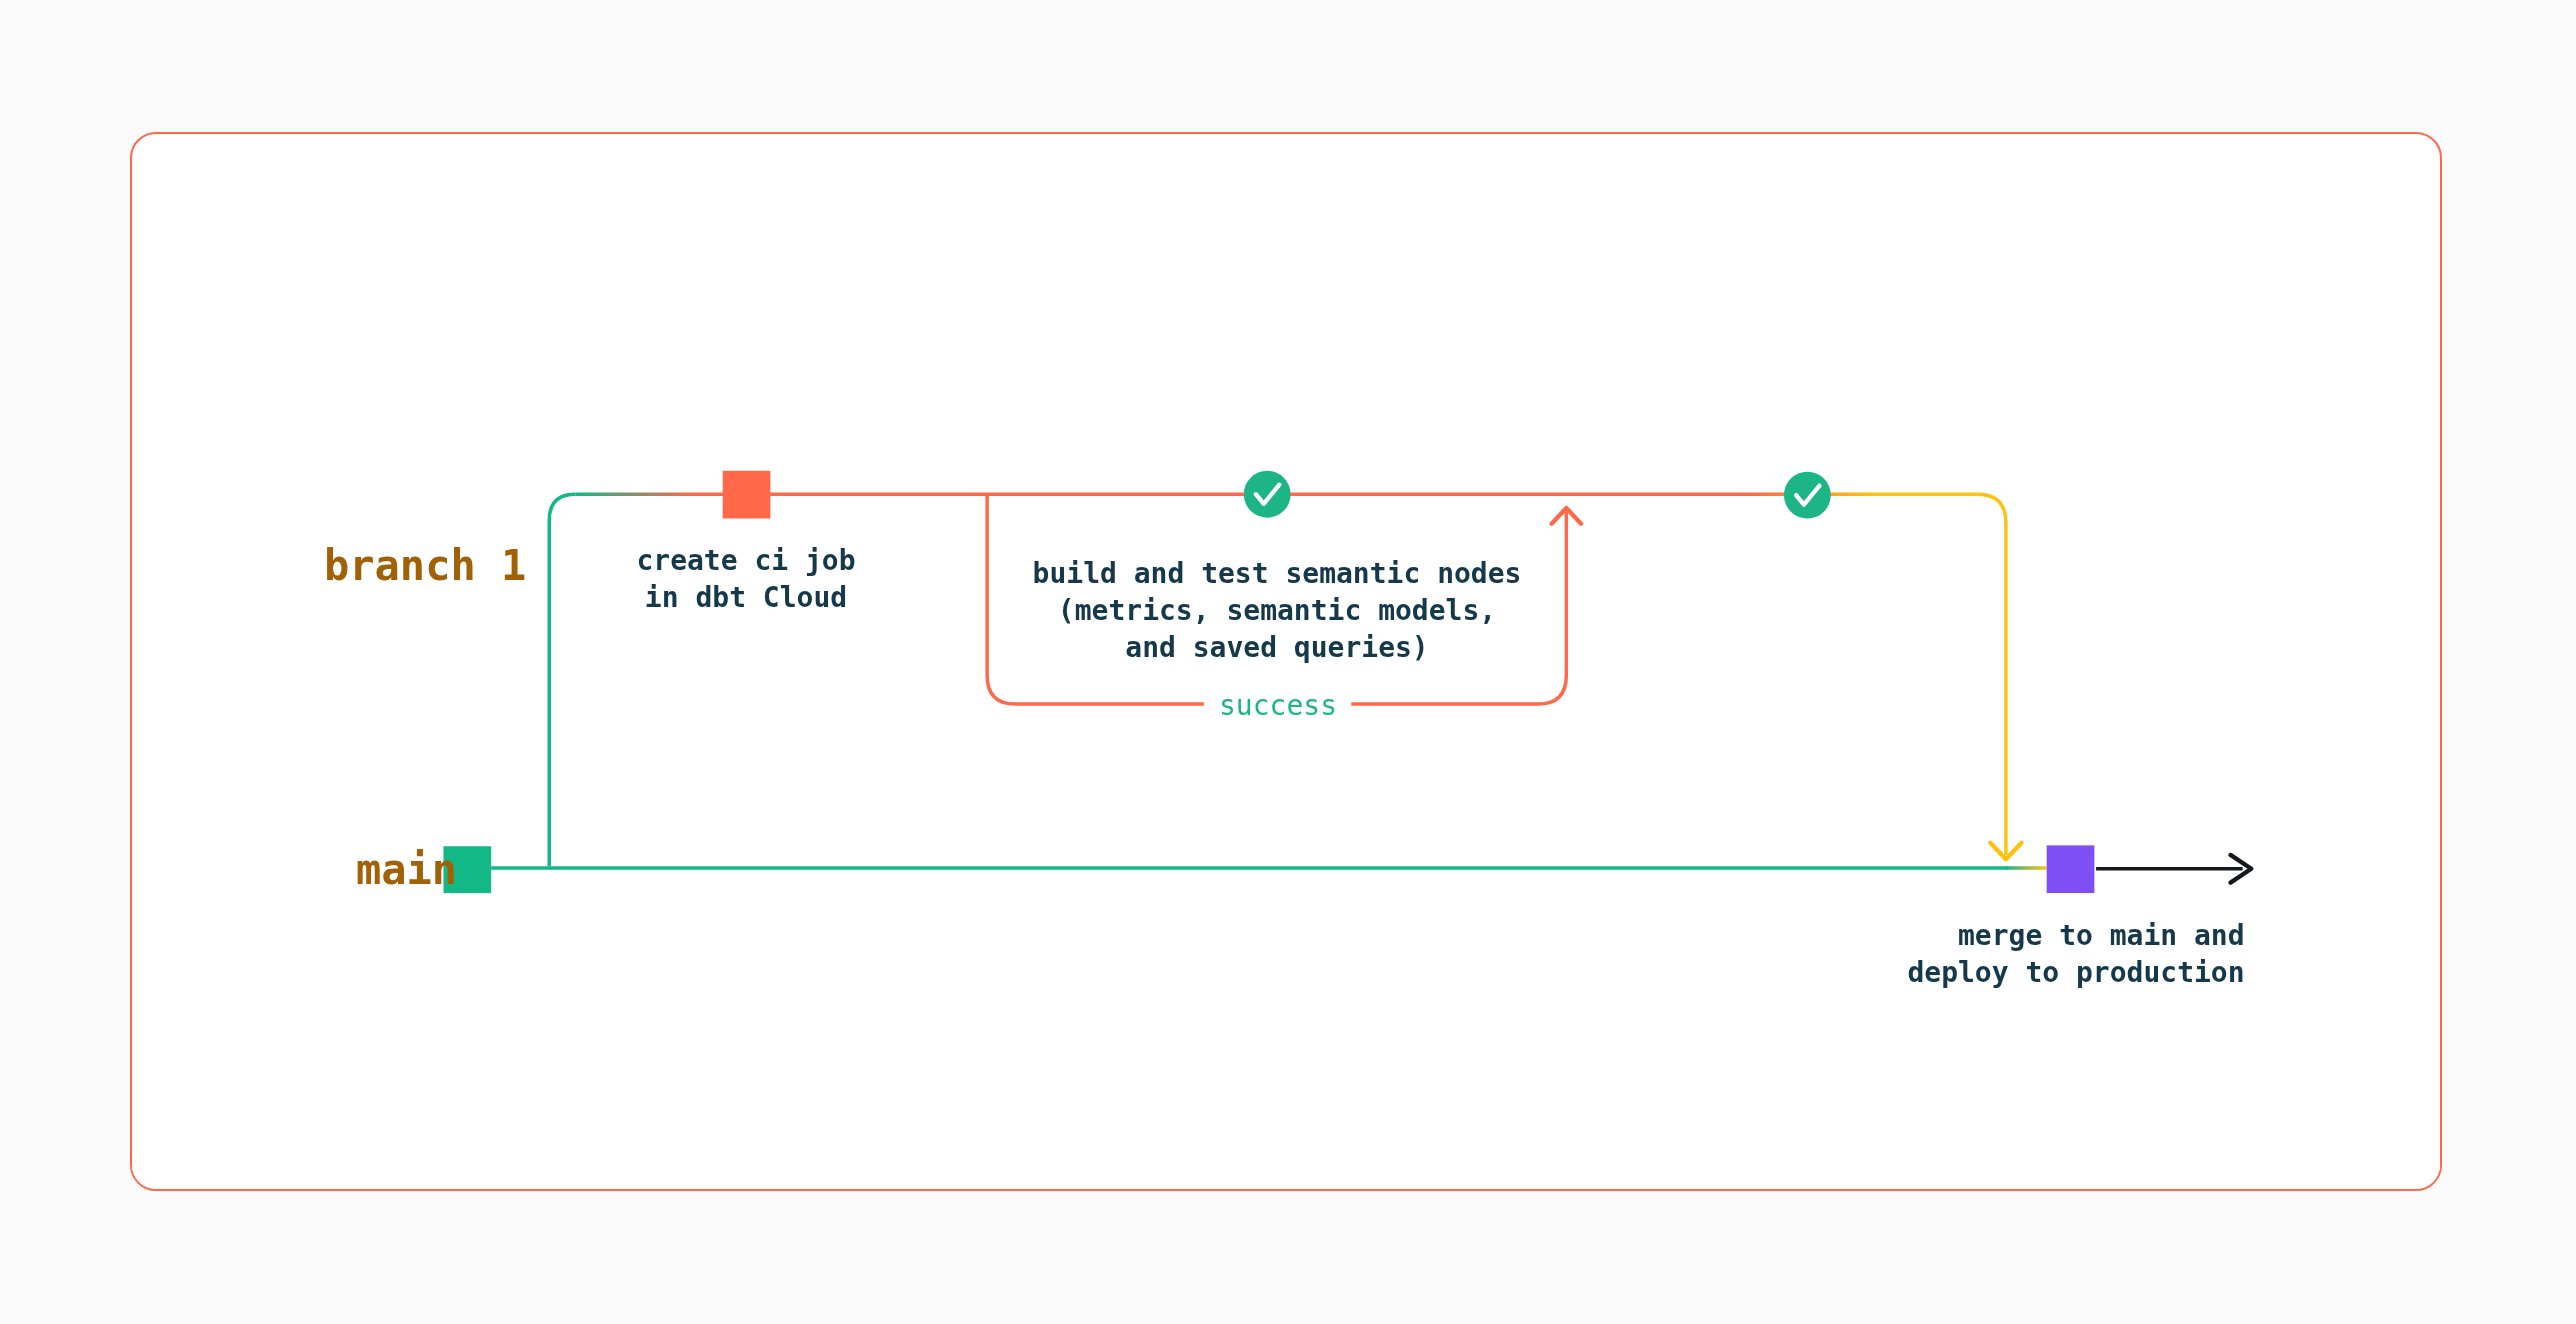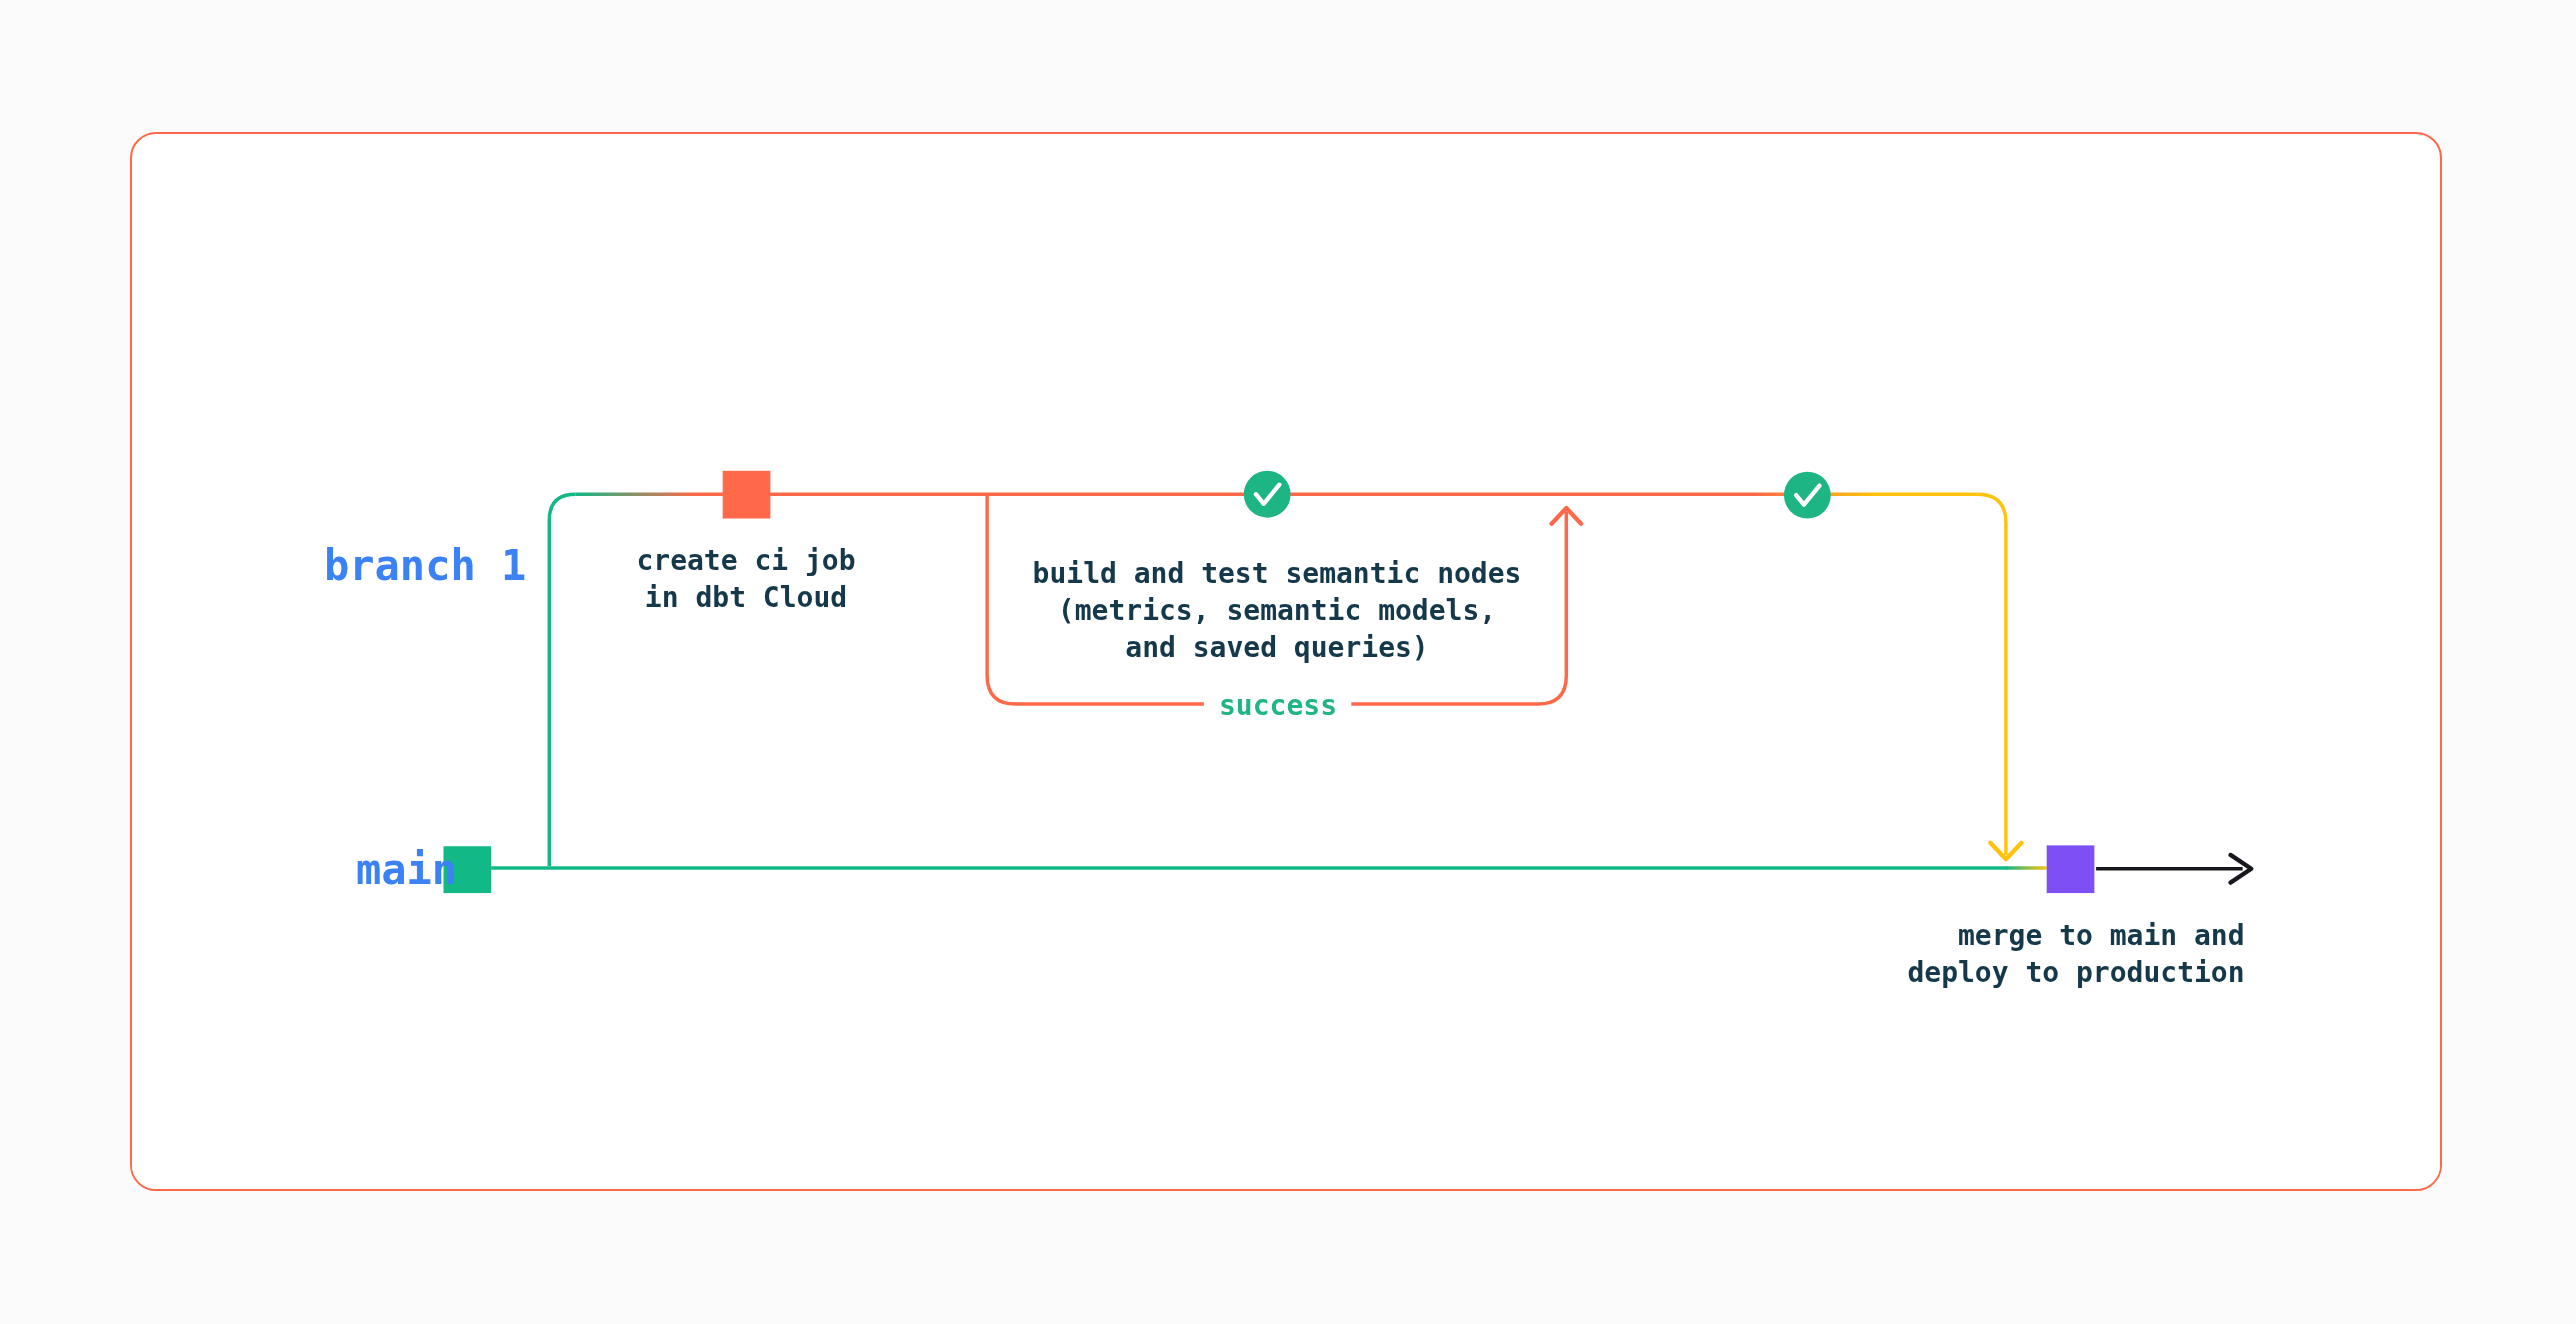--- a/index.html
+++ b/index.html
@@ -35,33 +35,33 @@
     position:absolute;right:44px;top:0;height:130px;
     display:flex;align-items:center;
     font-family:"Liberation Sans",sans-serif;
     font-weight:bold;font-size:43px;letter-spacing:-0.4px;
     color:#1a2433;
   }
   .diagram-svg{position:absolute;left:0;top:0;}
   .lane-label{
     position:absolute;
     transform:translateY(-50%);
-    font-weight:bold;font-size:42px;color:#3b82f6;
+    font-weight:bold;font-size:42px;color:#a16207;
     white-space:nowrap;
   }
   .node-label{
     position:absolute;
     transform:translate(-50%,-50%);
     font-weight:bold;font-size:28px;line-height:37px;color:#15394a;
     text-align:center;white-space:pre-line;
   }
   .success-label{
     position:absolute;
     transform:translate(-50%,-50%);
-    font-weight:bold;font-size:28px;color:#1fb584;
+    font-weight:normal;font-size:28px;color:#1fb584;
     white-space:nowrap;
   }
 </style>
 </head>
 <body>
 
 <div class="stage">
 
   <div class="card">
     <div class="card-body"></div>

